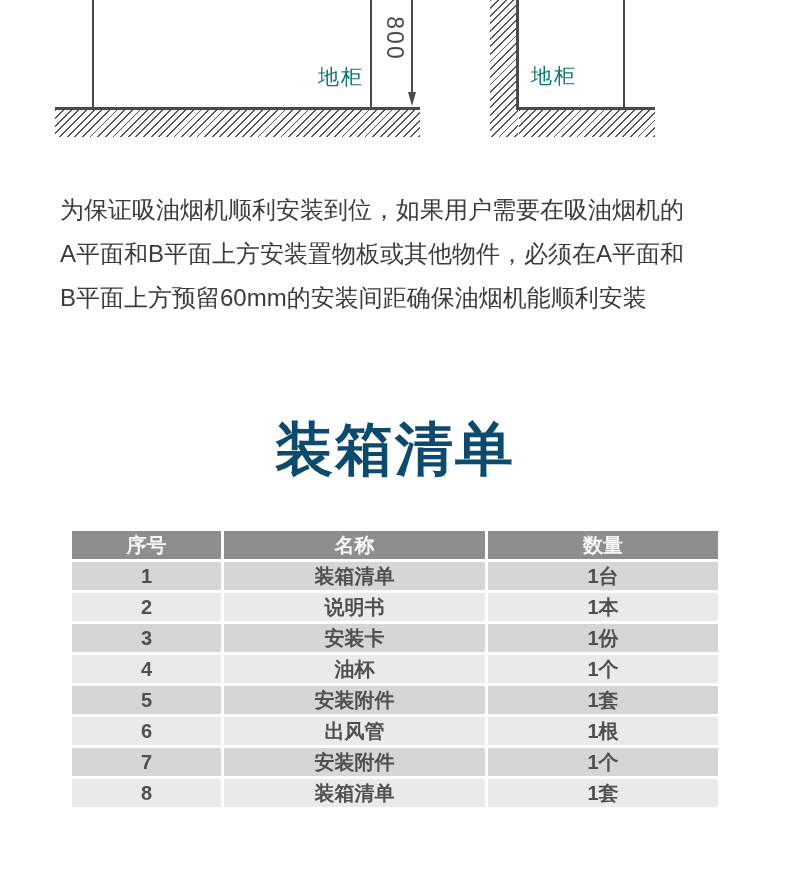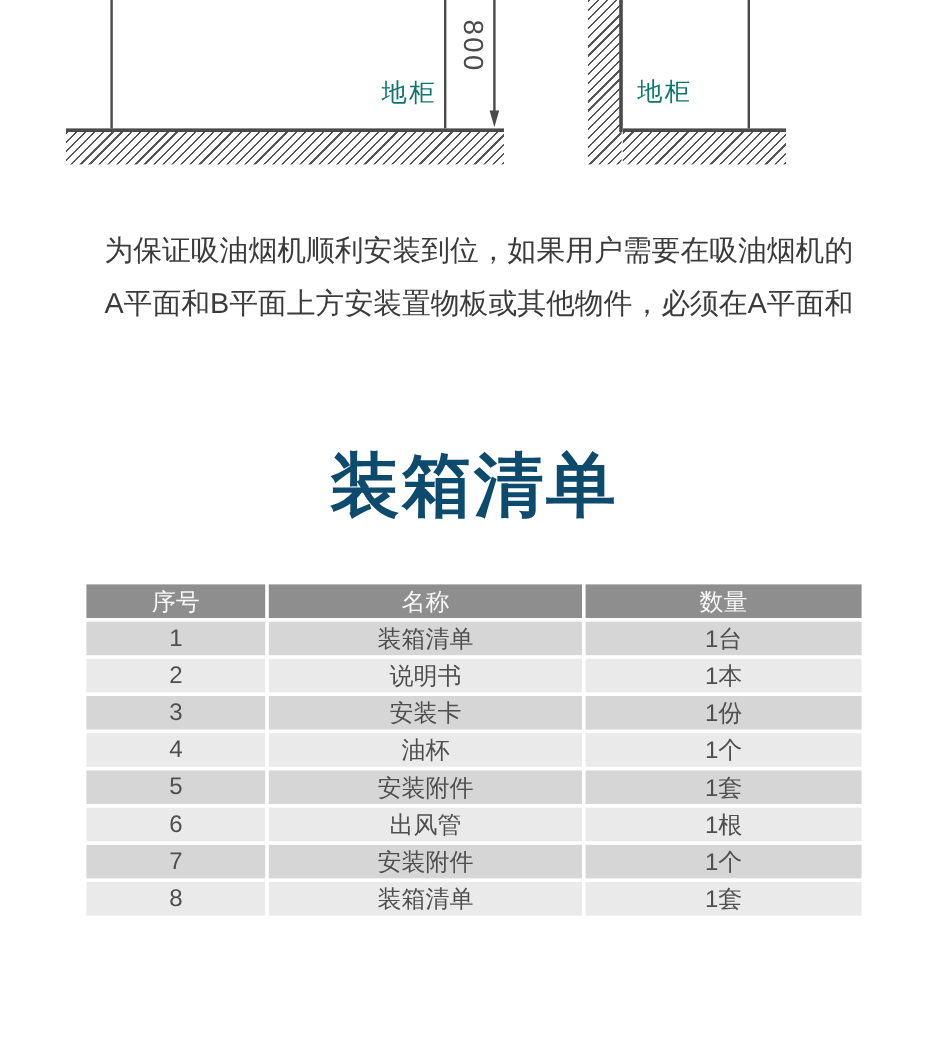--- a/index.html
+++ b/index.html
@@ -42,42 +42,42 @@
   }
   .cab-label {
     color:#0f766e; font-size:21px; letter-spacing:2px; white-space:nowrap;
     font-family:"Liberation Serif","DejaVu Serif",serif;
   }
   .cab-label.left  { left:318px; top:63px; }
   .cab-label.right { left:531px; top:62px; }
 
   
   .note {
-    margin:28px 60px 0 87px;
+    margin:28px 60px 0 60px;
     font-size:24px; line-height:44px; color:#3b3b3b;
     white-space:nowrap;
   }
 
   
   .heading {
     margin-top:100px; text-align:center;
     font-size:58px; line-height:58px; font-weight:bold;
     color:#0c4a6e; letter-spacing:2px;
   }
 
   
   .ptable {
     margin:53px 0 0 72px; width:646px;
     display:grid; grid-template-columns:149px 261px 230px;
     gap:3px; background:#fff;
   }
   .prow { display:contents; }
   .cell {
     height:28px; display:flex; align-items:center; justify-content:center;
-    font-size:20px; color:#4f4f4f;
+    font-size:20px; color:#4f4f4f;font-weight:bold;
   }
   .cell.head { background:#8e8e8e; color:#f7f7f7; }
   .prow.odd  .cell { background:#d6d6d6; }
   .prow.even .cell { background:#eaeaea; }
 </style>
 </head>
 <body>
 
 <div class="page">
 
@@ -95,20 +95,21 @@
     <div class="abs hatch wall-right"></div>
     <div class="abs wall-inner"></div>
     <div class="abs hatch floor-right"></div>
     <div class="abs vline cab-l3"></div>
     <div class="abs cab-label right">地柜</div>
   </div>
 
   <div class="note">
     <div>为保证吸油烟机顺利安装到位，如果用户需要在吸油烟机的</div>
     <div>A平面和B平面上方安装置物板或其他物件，必须在A平面和</div>
+    <div>B平面上方预留60mm的安装间距确保油烟机能顺利安装</div>
   </div>
 
   <div class="heading">装箱清单</div>
 
   <div class="ptable">
     <div class="prow">
       <div class="cell head">序号</div>
       <div class="cell head">名称</div>
       <div class="cell head">数量</div>
     </div>

